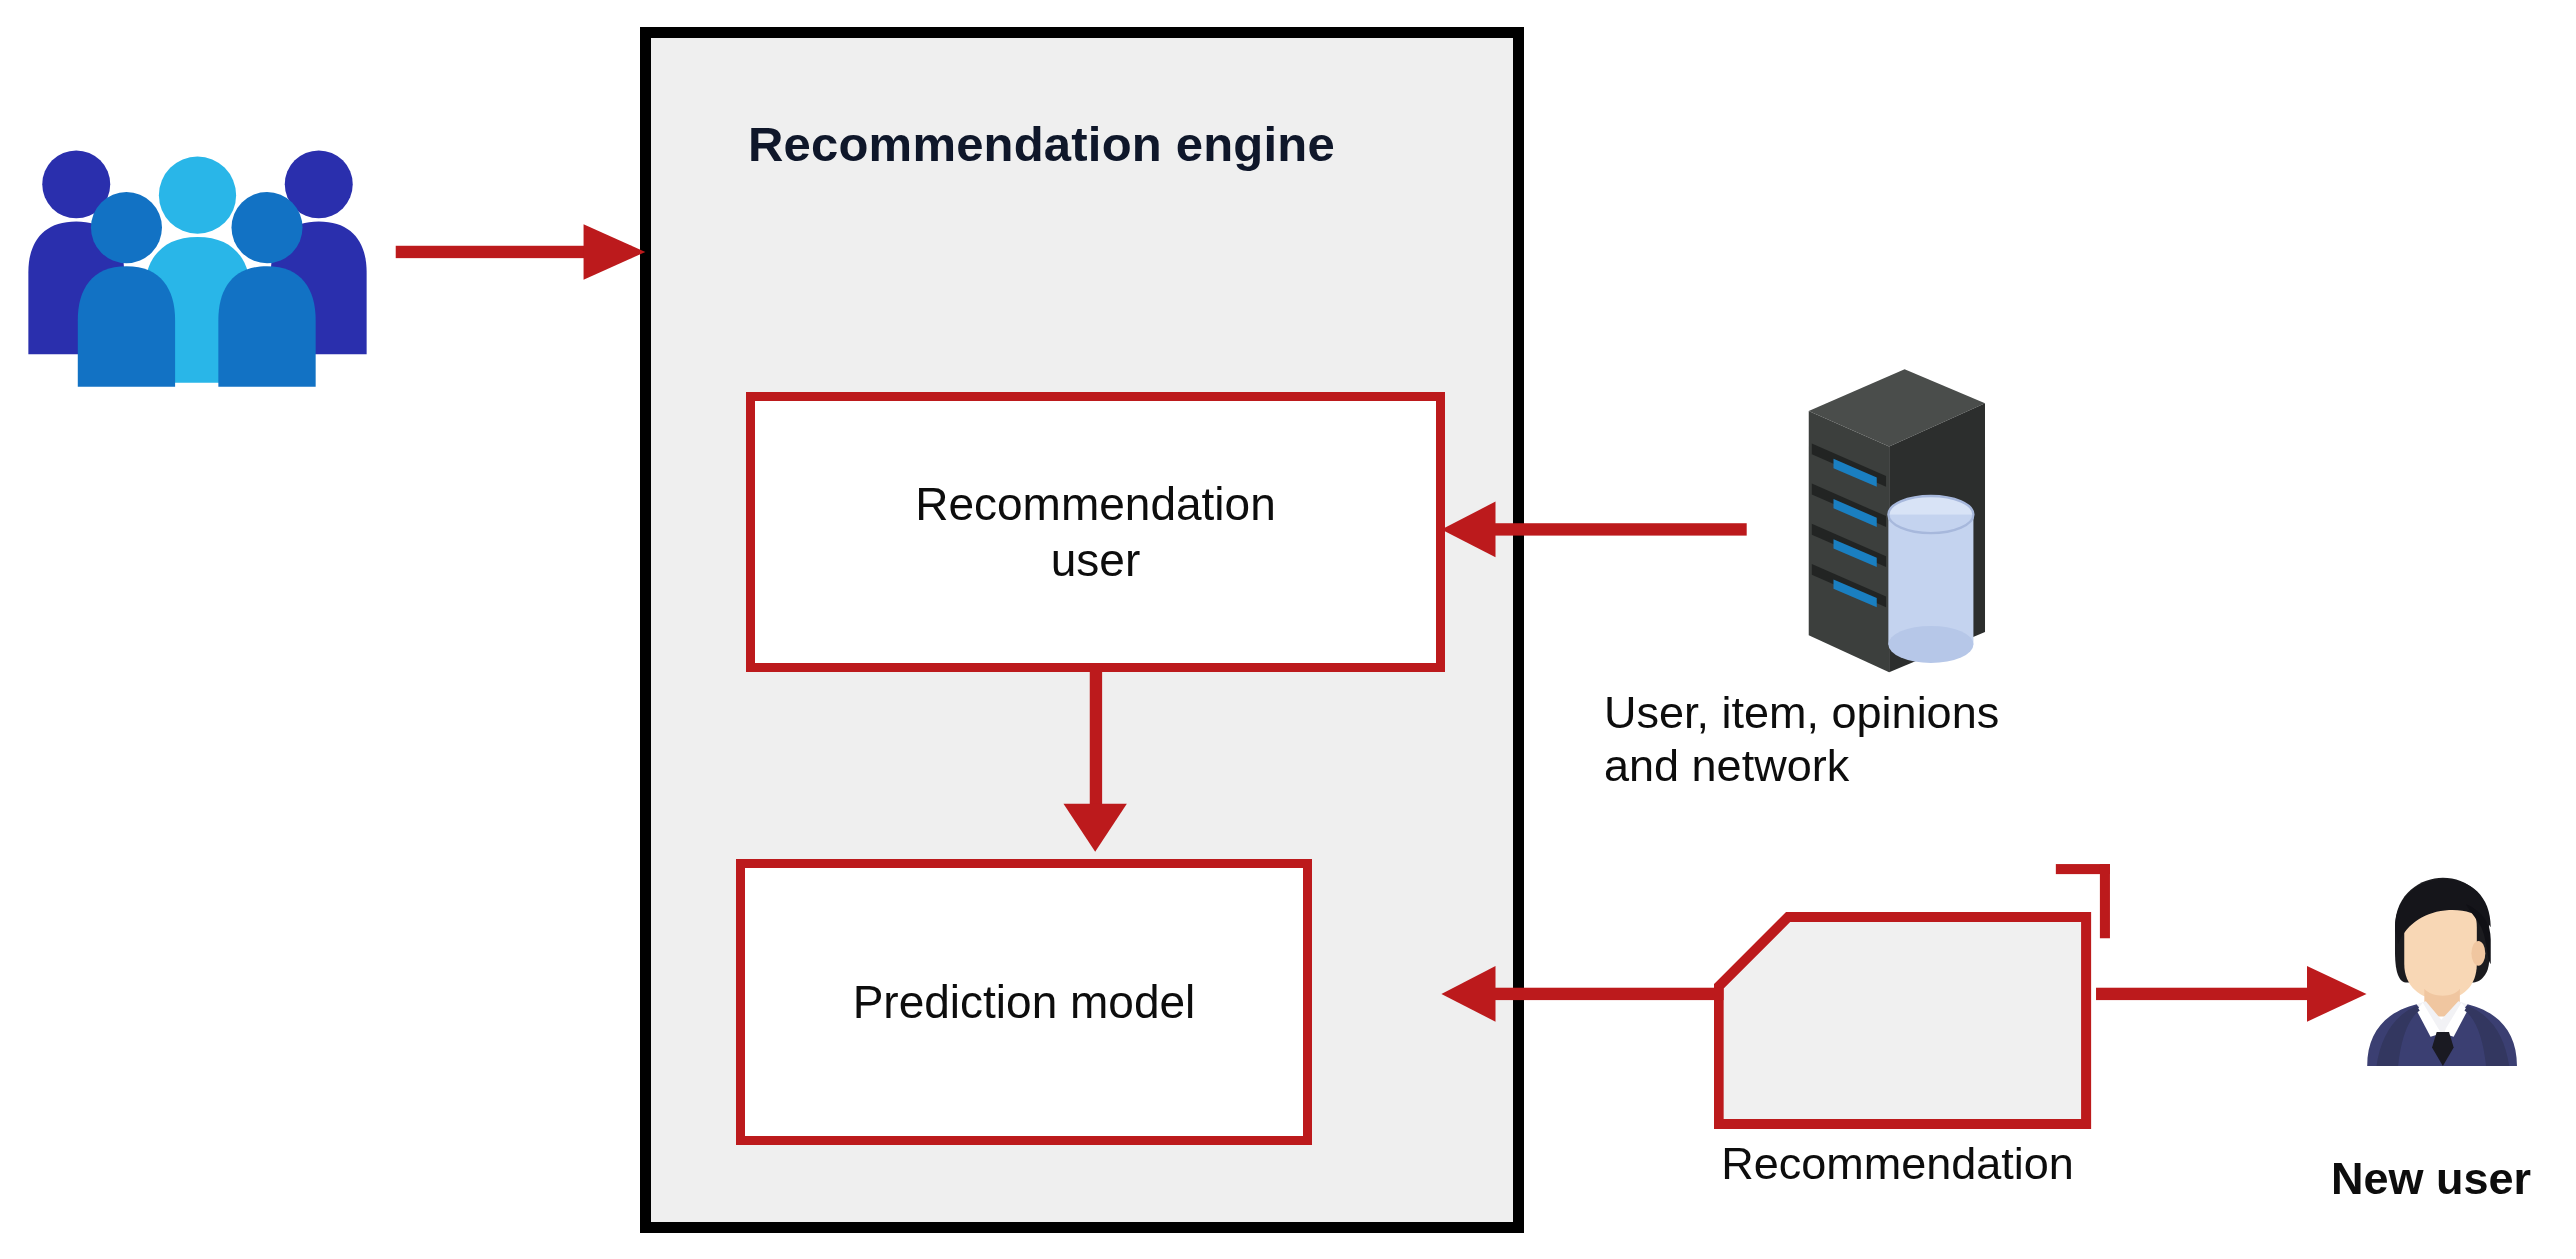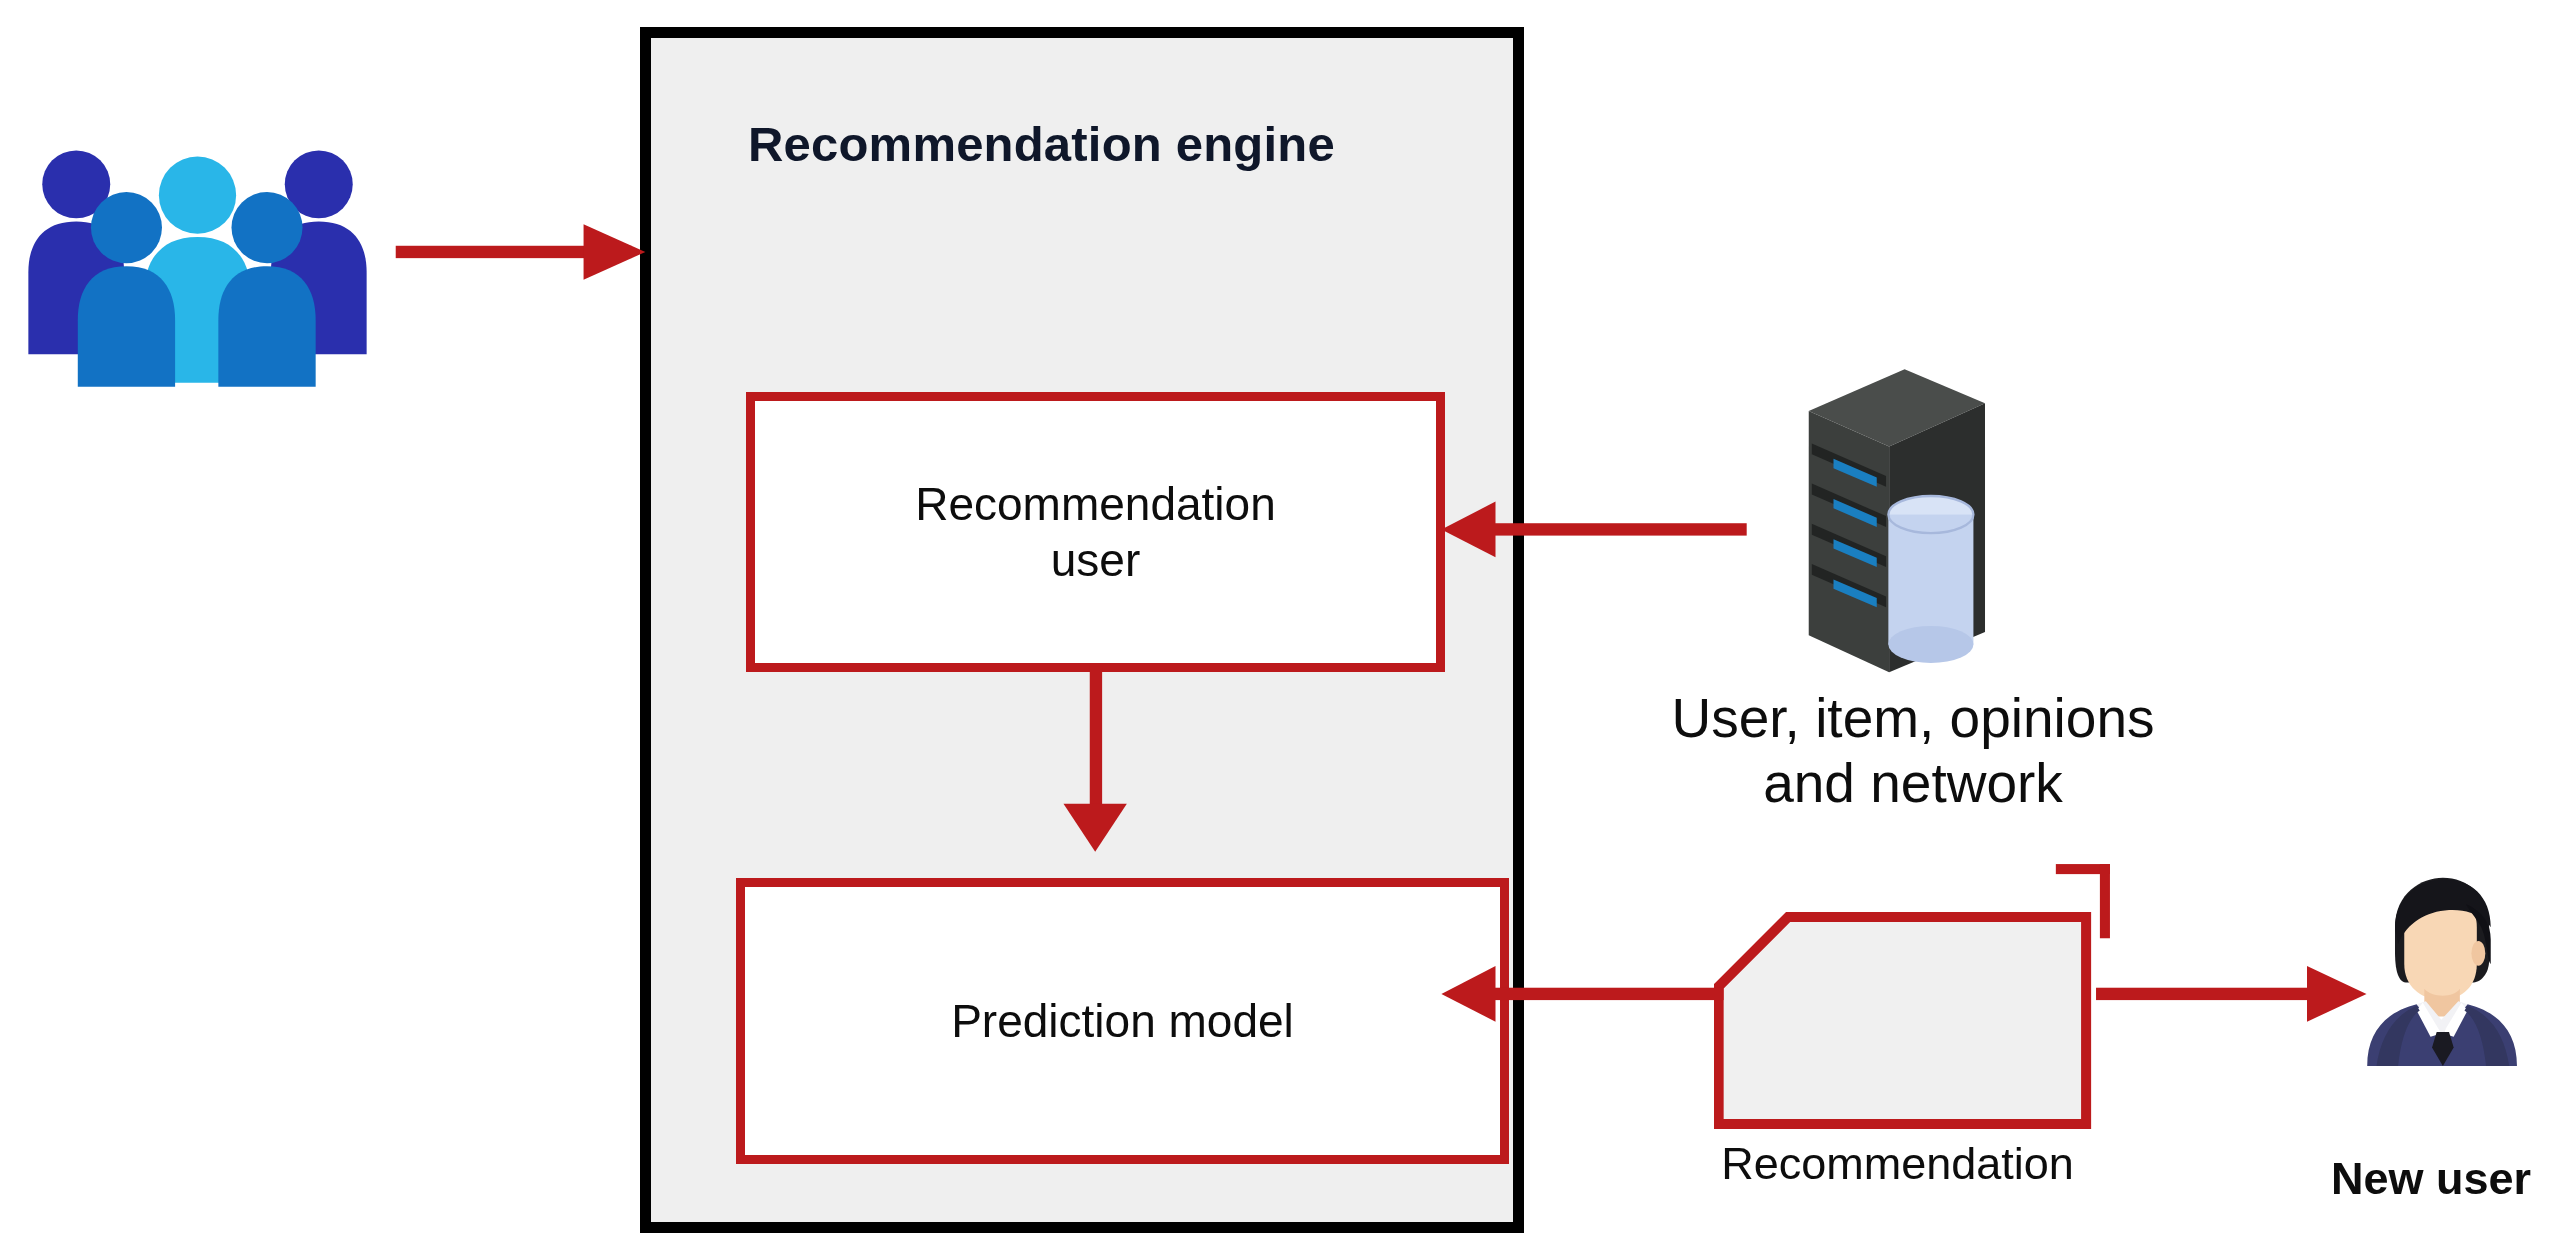--- a/index.html
+++ b/index.html
@@ -56,22 +56,22 @@
     line-height: 1.22;
   }
   #recommendation-model-box {
     left: 746px;
     top: 392px;
     width: 699px;
     height: 280px;
   }
   #prediction-model-box {
     left: 736px;
-    top: 878px;
-    width: 773px;
+    top: 859px;
+    width: 576px;
     height: 286px;
   }
 
   
   #users-icon {
     left: 15.5px;
     top: 147px;
     width: 363px;
     height: 240px;
   }
@@ -89,22 +89,21 @@
   #server-icon {
     left: 1753px;
     top: 363px;
     width: 263px;
     height: 317px;
   }
   #server-label {
     left: 1604px;
     top: 686px;
     width: 618px;
-    text-align: center;
-    font-size: 55px;
+    font-size: 45px;
     font-weight: 400;
     color: #0d0d0d;
     line-height: 1.18;
   }
 
   
   #recommendation-shape {
     left: 1714px;
     top: 909px;
     width: 386px;

